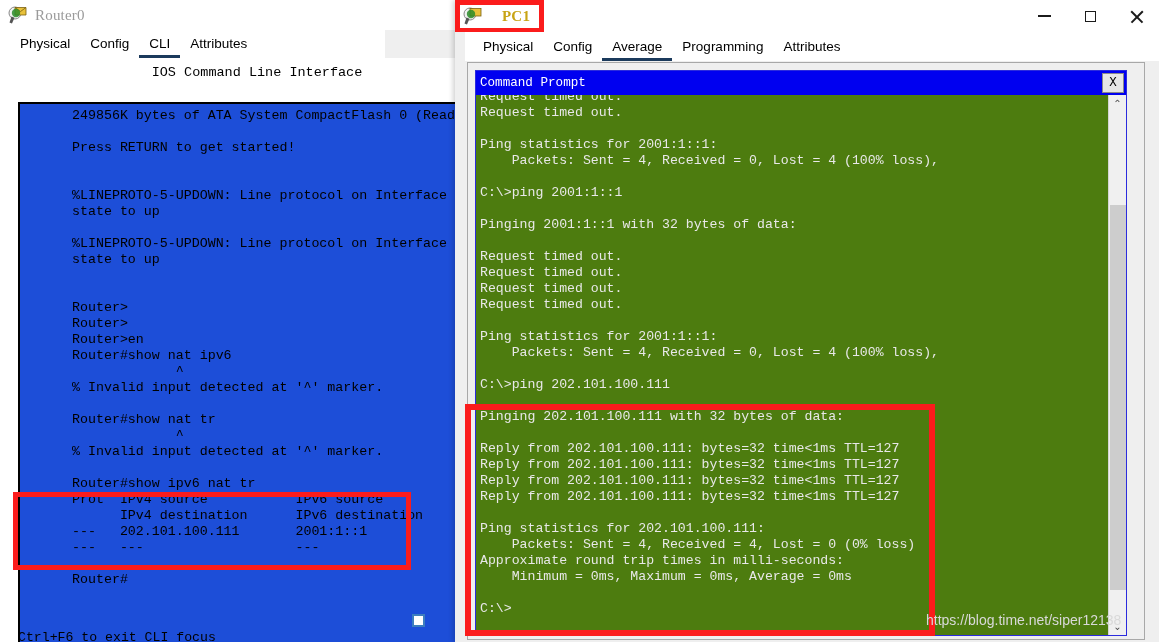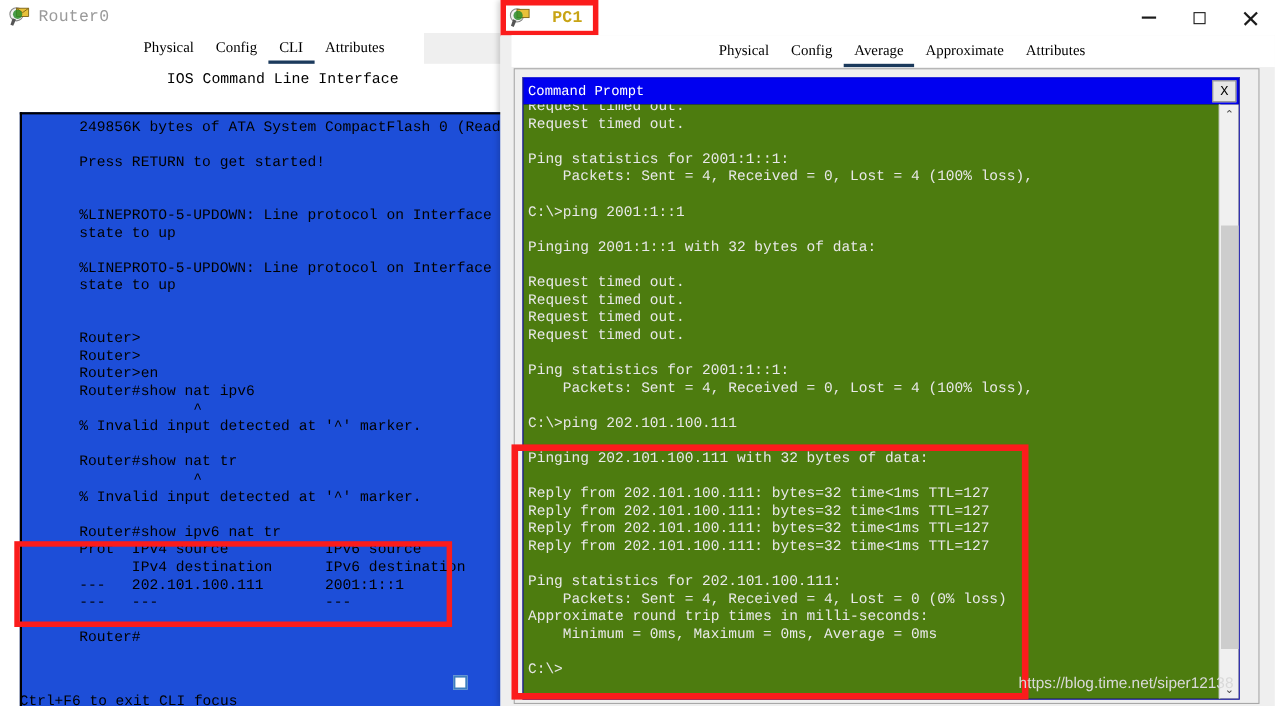--- a/index.html
+++ b/index.html
@@ -21,38 +21,37 @@
   #router-titlebar {
     position: absolute; left: 0; top: 0; width: 470px; height: 30px;
     background: #ffffff;
     display: flex; align-items: center;
   }
   .win-icon {
     width: 20px; height: 20px; margin-left: 8px; margin-right: 7px;
     position: relative; flex: none;
   }
   .win-title {
-    font-family: Liberation Mono, monospace;
+    font-family: Liberation Serif, serif;
     font-size: 15px; letter-spacing: .2px;
   }
   .win-title.inactive { color: #9a9a9a; }
   .win-title.active   { color: #c8a415; font-weight: bold; margin-left: 12px; }
 
   #router-body {
     position: absolute; left: 0; top: 30px; width: 470px; height: 612px;
     background: #ffffff;
   }
   
   .tabstrip {
     position: relative; height: 28px;
     background: #ffffff;
     display: flex; align-items: flex-end;
-    font-family: Liberation Serif, serif;
+    font-family: Liberation Sans, sans-serif;
     font-size: 13.5px;
-    justify-content: center;
   }
   .tabstrip .tab {
     padding: 3px 10px 4px 10px;
     color: #000; white-space: nowrap;
     border-bottom: 3px solid transparent;
     cursor: default;
   }
   .tabstrip .tab.selected { border-bottom: 3px solid #1b3a5c; }
   #router-tabstrip { padding-left: 10px; background: linear-gradient(to right,#fff 0,#fff 385px,#efefef 385px,#efefef 100%); }
   #router-tabstrip::after{
@@ -323,21 +322,21 @@
     </div>
 
     <div id="pc1-title-annot"></div>
 
     <div id="pc1-body">
 
       <div class="tabstrip" id="pc1-tabstrip">
         <div class="tab">Physical</div>
         <div class="tab">Config</div>
         <div class="tab selected">Average</div>
-        <div class="tab">Approximate</div>
+        <div class="tab">Programming</div>
         <div class="tab">Attributes</div>
       </div>
 
       <div id="pc1-panel">
 
         <div id="cmd-window">
 
           <div id="cmd-titlebar">
             <span id="cmd-title-text">Command Prompt</span>
             <div id="cmd-close">X</div>

